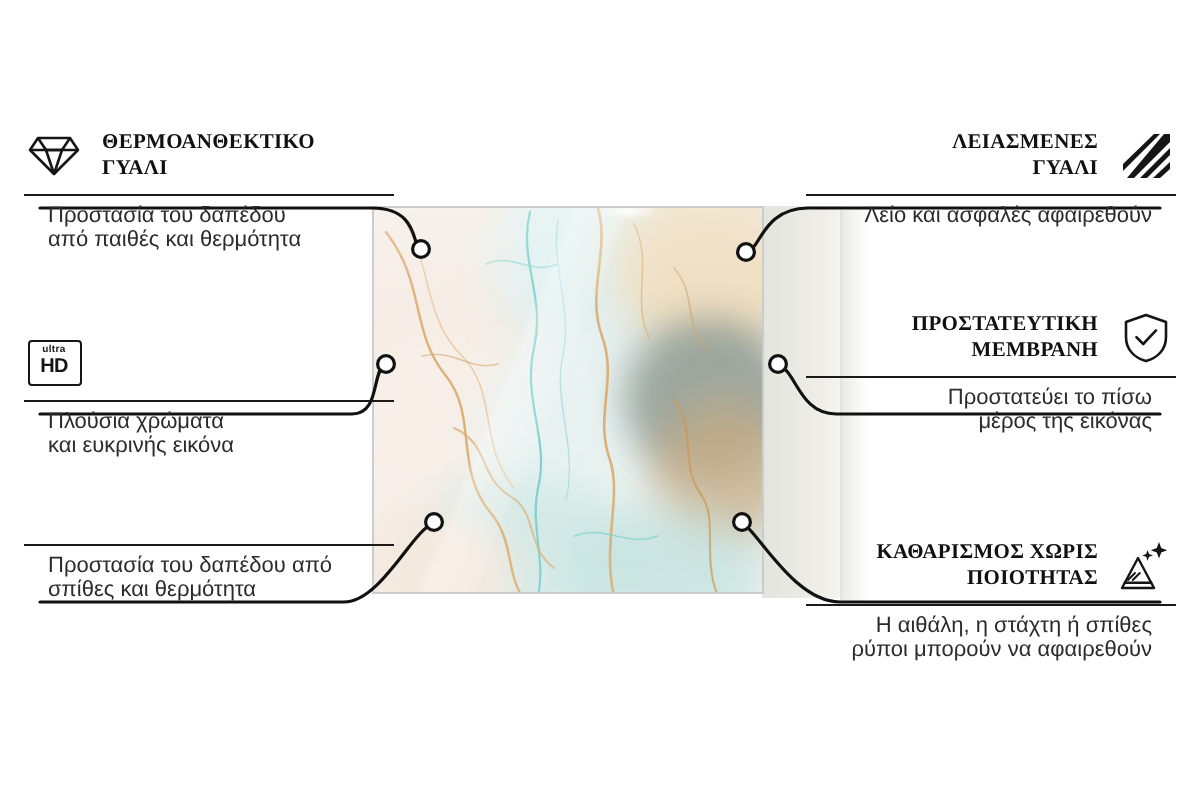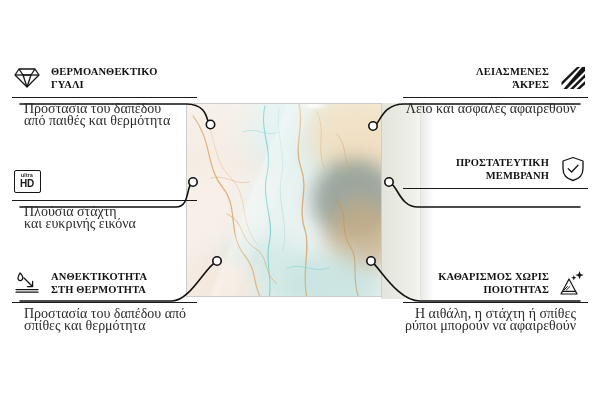--- a/index.html
+++ b/index.html
@@ -97,22 +97,22 @@
     white-space: pre-line;
   }
   .f-rule {
     height: 1px;
     background: #1a1a1a;
     margin-top: 4px;
     margin-bottom: 5px;
     width: 100%;
   }
   .f-desc {
-    font-family: Liberation Serif, serif;
-    font-size: 14px;
+    font-family: Liberation Sans, sans-serif;
+    font-size: 11px;
     line-height: 11.5px;
     color: #2b2b2b;
     white-space: pre-line;
   }
   .feature.left  .f-desc { padding-left: 12px; }
   .feature.right .f-desc { padding-right: 12px; }
 
   .ficon {
     flex: 0 0 auto;
     width: 30px; height: 26px;
@@ -230,74 +230,63 @@
   <div class="feature left" style="top:166px;">
     <div class="f-head">
       <span class="ficon">
         <span class="hd-badge">
           <span class="u">ultra</span>
           <span class="h">HD</span>
         </span>
       </span>
     </div>
     <div class="f-rule"></div>
-    <div class="f-desc">Πλούσια στάχτη
+    <div class="f-desc">Πλούσια χρώματα
 και ευκρινής εικόνα</div>
   </div>
 
   <div class="feature left" style="top:268px;">
-    <div class="f-head">
-      <span class="ficon">
-        <svg width="28" height="24" viewBox="0 0 28 24" fill="none" stroke="#151515" stroke-width="1.3" stroke-linejoin="round" stroke-linecap="round">
-          <path d="M7,2 C9.6,4.4 10.4,6.6 9.4,8.4 C8.6,9.9 6.4,10 5.4,8.6 C4.5,7.4 5,5.4 7,2 Z"></path>
-          <path d="M11,7 L19,15"></path>
-          <path d="M19.6,10.4 L19.6,15.6 L14.4,15.6"></path>
-          <path d="M3,18.6 H25"></path>
-          <path d="M3,21.2 H25"></path>
-        </svg>
-      </span>
-      <span class="f-title">ΑΝΘΕΚΤΙΚΟΤΗΤΑ
-ΣΤΗ ΘΕΡΜΟΤΗΤΑ</span>
-    </div>
     <div class="f-rule"></div>
     <div class="f-desc">Προστασία του δαπέδου από
 σπίθες και θερμότητα</div>
   </div>
 
   <div class="feature right" style="top:63px;">
     <div class="f-head">
       <span class="ficon">
         <svg width="26" height="24" viewBox="0 0 26 24">
           <g fill="#151515">
             <polygon points="22,1 25,1 25,5 7,23 3.5,23"></polygon>
             <polygon points="17,1 20,1 20,1 1.5,19.5 1.5,16"></polygon>
             <polygon points="25,8 25,11.5 13.5,23 10,23"></polygon>
             <polygon points="25,15 25,18.5 20,23 16.5,23"></polygon>
           </g>
         </svg>
       </span>
       <span class="f-title">ΛΕΙΑΣΜΕΝΕΣ
-ΆΚΡΕΣ</span>
+ΓΥΑΛΙ</span>
     </div>
     <div class="f-rule"></div>
     <div class="f-desc">Λείο και ασφαλές αφαιρεθούν</div>
   </div>
 
   <div class="feature right" style="top:154px;">
     <div class="f-head">
       <span class="ficon">
         <svg width="24" height="26" viewBox="0 0 24 26" fill="none" stroke="#151515" stroke-width="1.3" stroke-linejoin="round" stroke-linecap="round">
           <path d="M12,1.5 L22,5 V12.5 C22,19 17.6,23 12,24.5 C6.4,23 2,19 2,12.5 V5 Z"></path>
           <path d="M7.2,12.6 L10.6,16 L17,9.2"></path>
         </svg>
       </span>
       <span class="f-title">ΠΡΟΣΤΑΤΕΥΤΙΚΗ
 ΜΕΜΒΡΑΝΗ</span>
     </div>
     <div class="f-rule"></div>
+    <div class="f-desc">Προστατεύει το πίσω
+μέρος της εικόνας</div>
   </div>
 
   <div class="feature right" style="top:268px;">
     <div class="f-head">
       <span class="ficon">
         <svg width="28" height="26" viewBox="0 0 28 26" fill="none" stroke="#151515" stroke-width="1.2" stroke-linejoin="round" stroke-linecap="round">
           <path d="M2,24 L10,9 L18,24 Z"></path>
           <path d="M3.4,21.4 L16.6,21.4"></path>
           <path d="M5,20 L8.5,16.5" stroke-width="1"></path>
           <path d="M7.4,20 L10.9,16.5" stroke-width="1"></path>

